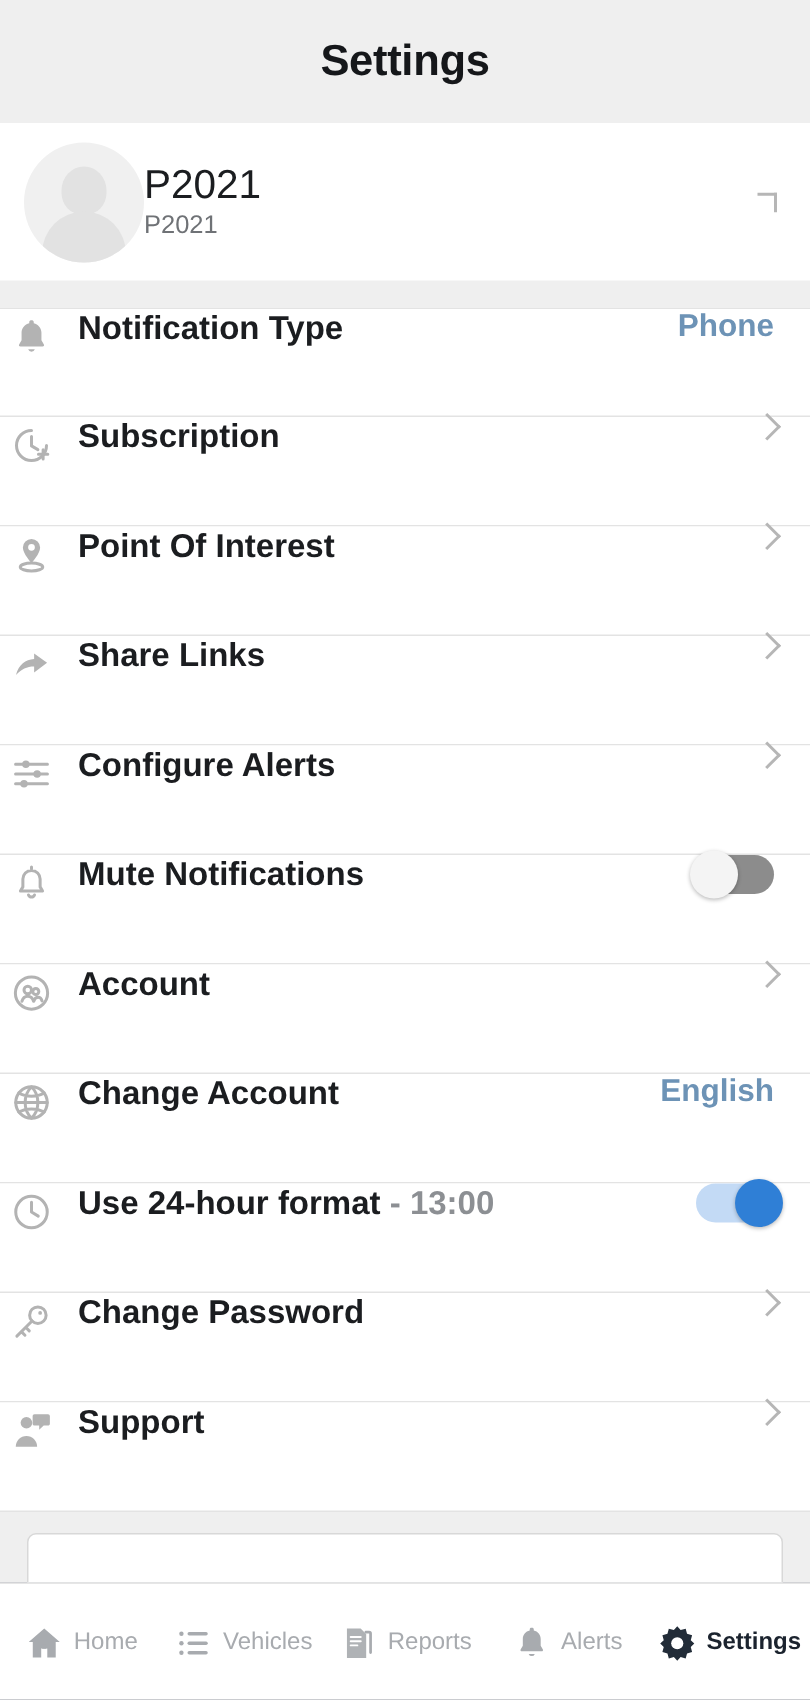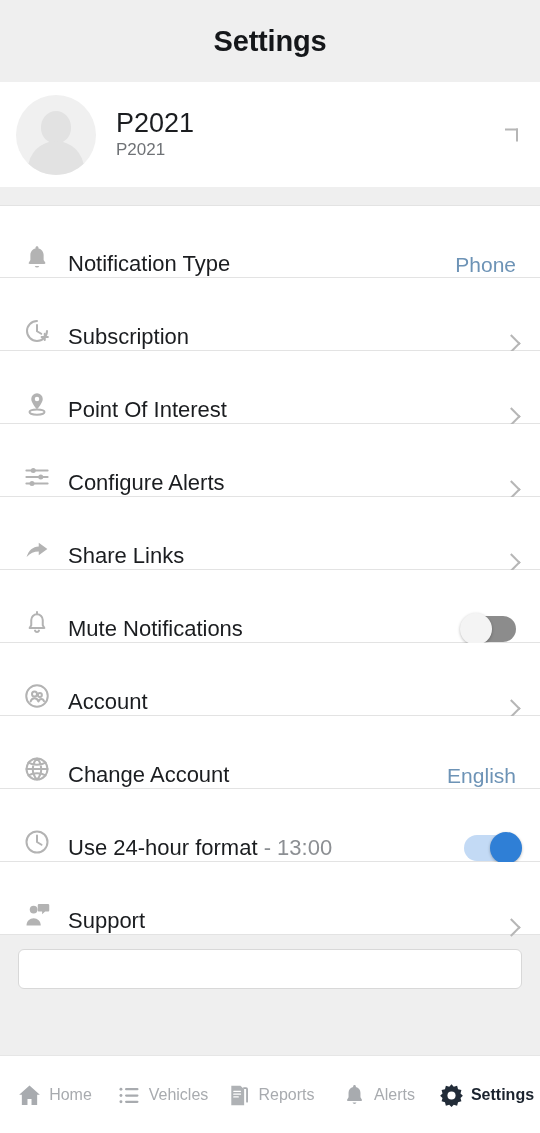--- a/index.html
+++ b/index.html
@@ -65,21 +65,20 @@
     left: 25px; top: 16px;
   }
   .avatar .body {
     position: absolute;
     width: 56px; height: 40px;
     border-radius: 28px 28px 0 0;
     background: #e2e2e2;
     left: 12px; top: 46px;
   }
   .profile-text {
-    margin-left: 20px;
     display: flex;
     flex-direction: column;
     justify-content: center;
     gap: 2px;
   }
   .profile-name {
     font-size: 27px;
     color: #1b1d20;
     line-height: 1.1;
   }
@@ -93,25 +92,26 @@
   .gap {
     height: 18px;
     background: #efefef;
   }
 
   
   .list { background: #ffffff; }
   .row {
     height: 73px;
     display: flex;
-    align-items: flex-end;
-    padding: 0 22px 0 18px;
+    align-items: flex-start;
+    padding: 0 22px 0 2px;
     border-bottom: 1px solid #e3e3e3;
     background: #ffffff;
     position: relative;
+    font-weight: bold;
   }
   .row:first-child { border-top: 1px solid #e3e3e3; }
   .row-icon {
     width: 38px; height: 38px;
     flex: 0 0 auto;
     display: flex;
     align-items: center;
     justify-content: center;
     color: #b3b3b3;
   }
@@ -243,41 +243,41 @@
               <path fill="currentColor" d="M12 3.4a4.6 4.6 0 0 0-4.6 4.6c0 3.3 4.6 8.3 4.6 8.3s4.6-5 4.6-8.3A4.6 4.6 0 0 0 12 3.4zm0 6.3a1.8 1.8 0 1 1 0-3.6 1.8 1.8 0 0 1 0 3.6z"></path>
               <ellipse stroke="currentColor" fill="none" stroke-width="1.6" stroke-linecap="round" stroke-linejoin="round" cx="12" cy="18.4" rx="6" ry="2.1"></ellipse>
             </svg>
           </div>
           <div class="row-label">Point Of Interest</div>
           <div class="chev"></div>
         </div>
         <div class="row">
           <div class="row-icon">
             <svg viewBox="0 0 24 24" width="30" height="30">
+              <path fill="currentColor" d="M13.4 6.1v3C8.7 9.4 5.3 12 3.7 17.6c3-3.1 5.8-4.5 9.7-4.5v3.1l6.9-5.1z"></path>
+            </svg>
+          </div>
+          <div class="row-label">Share Links</div>
+          <div class="chev"></div>
+        </div>
+        <div class="row">
+          <div class="row-icon">
+            <svg viewBox="0 0 24 24" width="30" height="30">
               <path stroke="currentColor" fill="none" stroke-width="1.6" stroke-linecap="round" stroke-linejoin="round" d="M3.5 6.8h17M3.5 12h17M3.5 17.2h17"></path>
               <circle fill="currentColor" cx="9" cy="6.8" r="2"></circle>
               <circle fill="currentColor" cx="15" cy="12" r="2"></circle>
               <circle fill="currentColor" cx="8" cy="17.2" r="2"></circle>
             </svg>
           </div>
           <div class="row-label">Configure Alerts</div>
           <div class="chev"></div>
         </div>
         <div class="row">
           <div class="row-icon">
             <svg viewBox="0 0 24 24" width="30" height="30">
-              <path fill="currentColor" d="M13.4 6.1v3C8.7 9.4 5.3 12 3.7 17.6c3-3.1 5.8-4.5 9.7-4.5v3.1l6.9-5.1z"></path>
-            </svg>
-          </div>
-          <div class="row-label">Share Links</div>
-          <div class="chev"></div>
-        </div>
-        <div class="row">
-          <div class="row-icon">
-            <svg viewBox="0 0 24 24" width="30" height="30">
               <path stroke="currentColor" fill="none" stroke-width="1.6" stroke-linecap="round" stroke-linejoin="round" d="M12 3.2v1.1M7.4 9.6c0-2.5 2-4.6 4.6-4.6s4.6 2.1 4.6 4.6v4.2l1.3 2.2H6.1l1.3-2.2z"></path>
               <path stroke="currentColor" fill="none" stroke-width="1.6" stroke-linecap="round" stroke-linejoin="round" d="M10.4 18.1a1.7 1.7 0 0 0 3.2 0"></path>
             </svg>
           </div>
           <div class="row-label">Mute Notifications</div>
           <div class="toggle off">
             <div class="knob"></div>
           </div>
         </div>
         <div class="row">
@@ -306,20 +306,31 @@
           <div class="row-icon">
             <svg viewBox="0 0 24 24" width="30" height="30">
               <circle stroke="currentColor" fill="none" stroke-width="1.6" stroke-linecap="round" stroke-linejoin="round" cx="12" cy="12" r="8.4"></circle>
               <path stroke="currentColor" fill="none" stroke-width="1.6" stroke-linecap="round" stroke-linejoin="round" d="M12 6.8V12l3.6 2.2"></path>
             </svg>
           </div>
           <div class="row-label">Use 24-hour format<span class="muted"> - 13:00</span></div>
           <div class="toggle on">
             <div class="knob"></div>
           </div>
+        </div>
+        <div class="row">
+          <div class="row-icon">
+            <svg viewBox="0 0 24 24" width="30" height="30">
+              <circle stroke="currentColor" fill="none" stroke-width="1.6" stroke-linecap="round" stroke-linejoin="round" cx="15.4" cy="8.6" r="4.4"></circle>
+              <circle fill="currentColor" cx="16.6" cy="7.4" r="1"></circle>
+              <path stroke="currentColor" fill="none" stroke-width="1.6" stroke-linecap="round" stroke-linejoin="round" d="M12.3 11.7 4.2 19.8M6.6 17.4l1.9 1.9M8.9 15.1l1.9 1.9"></path>
+            </svg>
+          </div>
+          <div class="row-label">Change Password</div>
+          <div class="chev"></div>
         </div>
         <div class="row">
           <div class="row-icon">
             <svg viewBox="0 0 24 24" width="30" height="30">
               <circle fill="currentColor" cx="9.3" cy="7.6" r="3.1"></circle>
               <path fill="currentColor" d="M3.6 20.4c0-3.4 2.6-5.8 5.7-5.8s5.7 2.4 5.7 5.8z"></path>
               <path fill="currentColor" d="M13.6 3.1h7.2c.6 0 1 .5 1 1v4c0 .6-.4 1-1 1h-2.3l-2.4 2.2V9.1h-2.5c-.6 0-1-.4-1-1v-4c0-.5.4-1 1-1z"></path>
             </svg>
           </div>
           <div class="row-label">Support</div>

